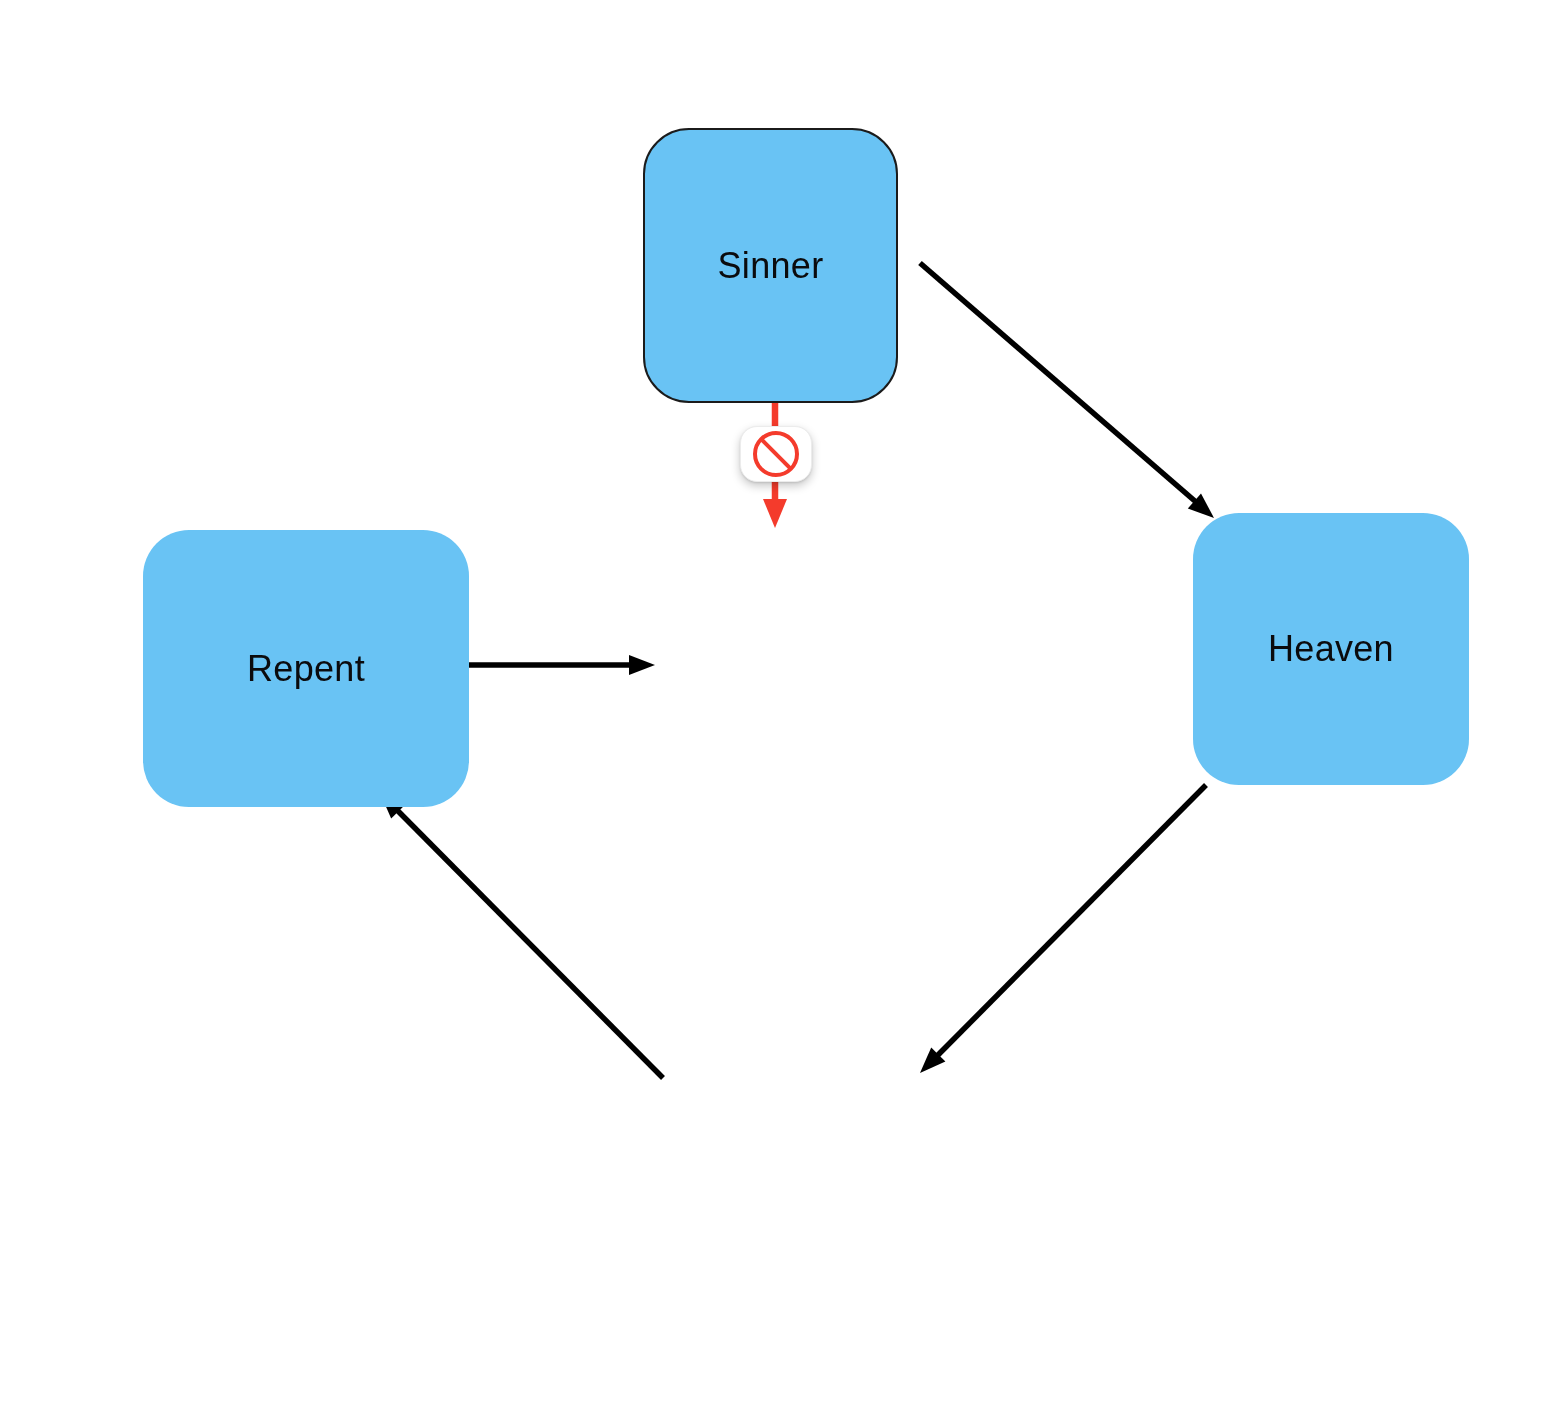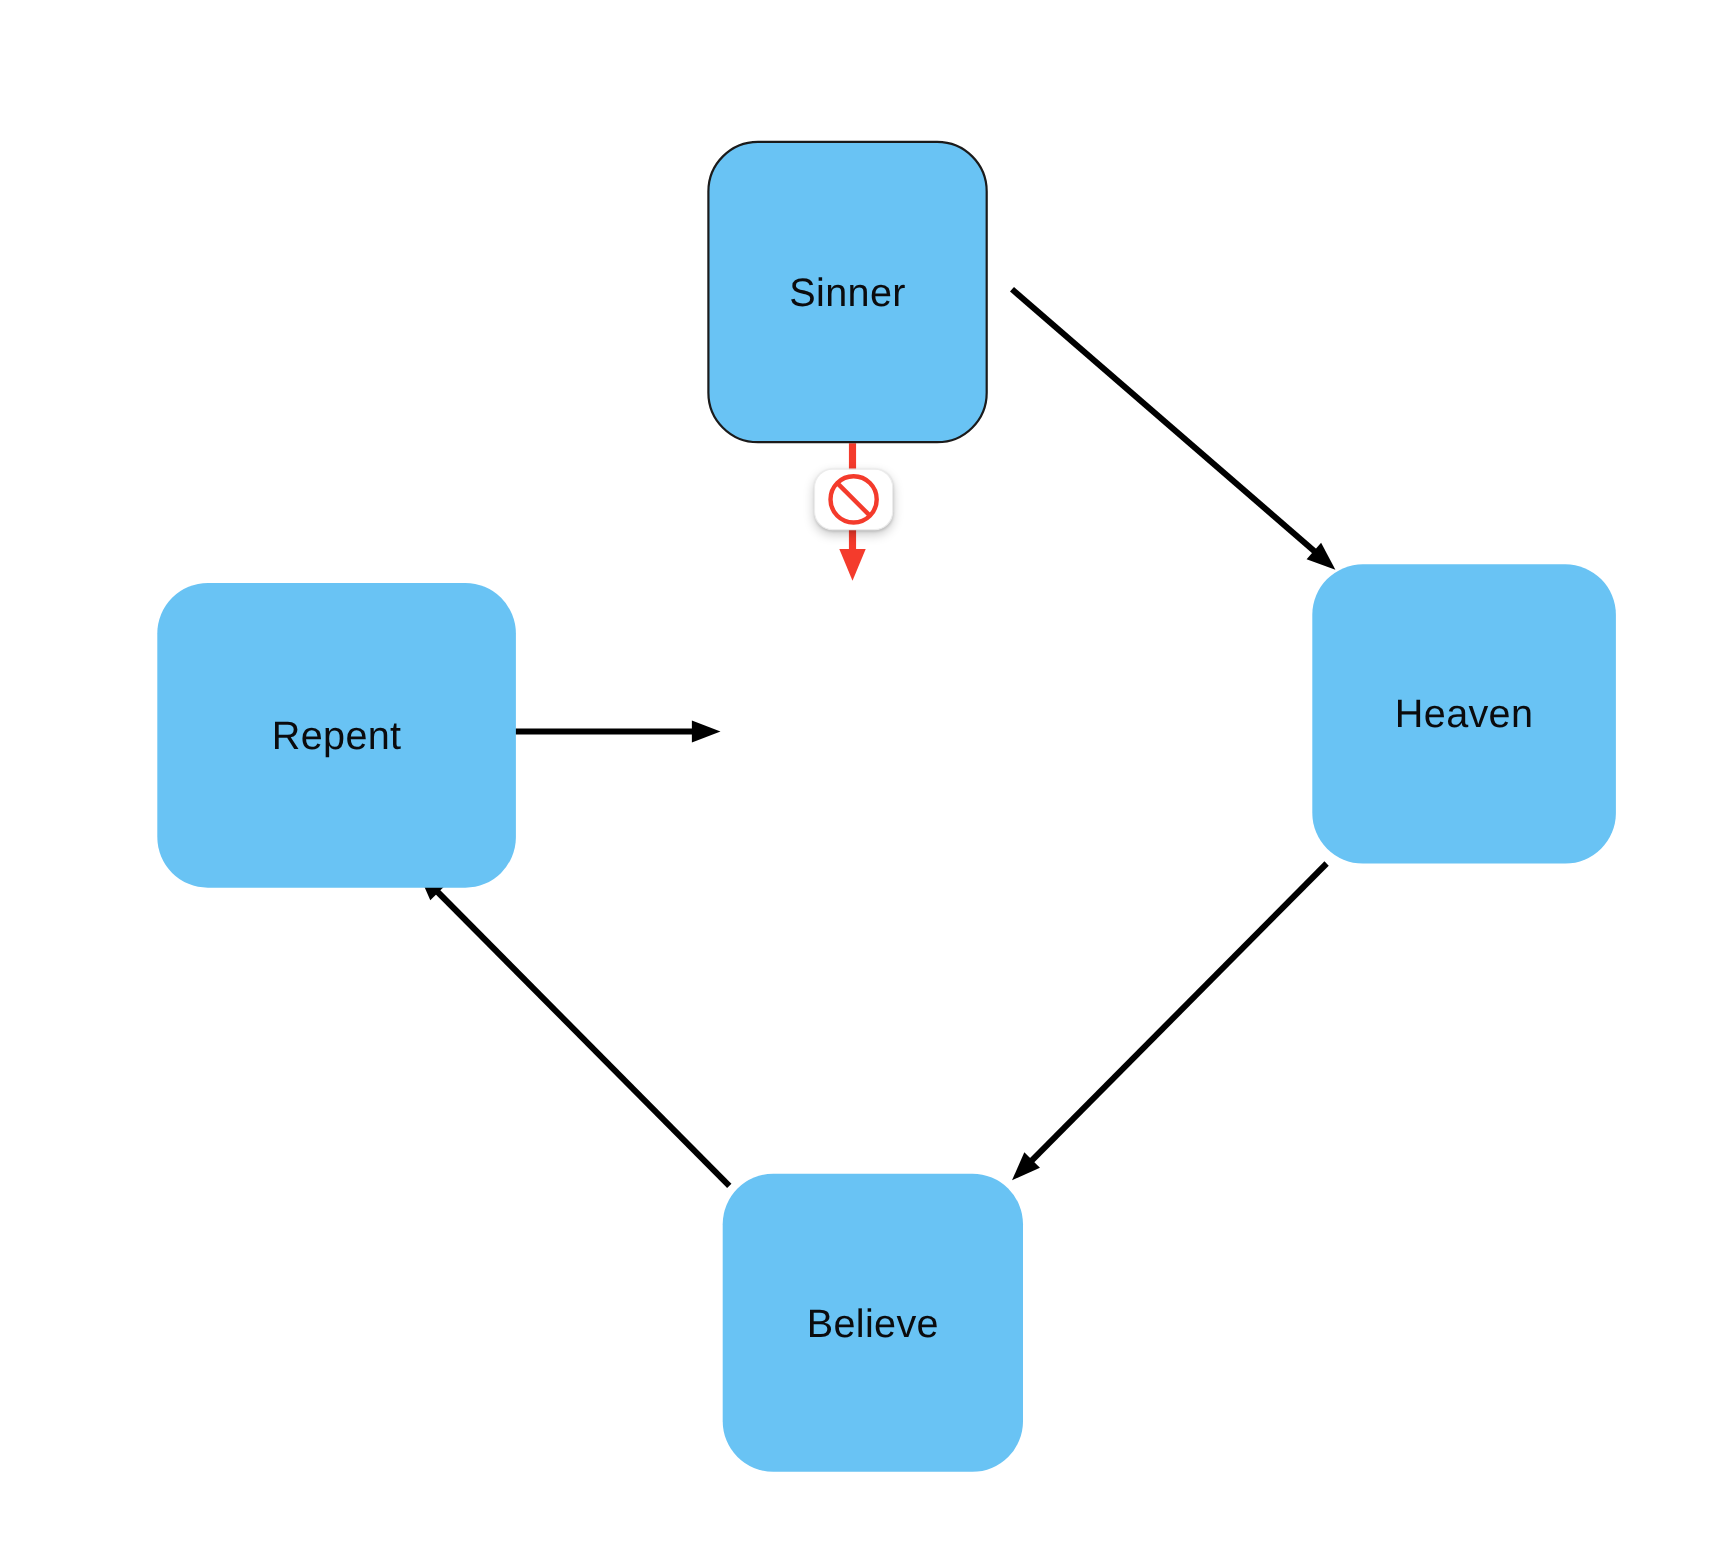--- a/index.html
+++ b/index.html
@@ -98,23 +98,20 @@
 
   <div class="node node--repent">
     <span class="node-label">Repent</span>
   </div>
 
 
   <div class="node node--redeem">
     <span class="node-label">Heaven</span>
   </div>
 
-  <div class="node node--believe">
-    <span class="node-label">Believe</span>
-  </div>
 
   <div class="no-entry-badge">
     <svg width="52" height="52" viewBox="0 0 52 52" xmlns="http://www.w3.org/2000/svg">
       <circle cx="26" cy="26" r="21" fill="none" stroke-width="4" stroke="#f43b2c"></circle>
       <line x1="11.2" y1="11.2" x2="40.8" y2="40.8" stroke-width="4" stroke="#f43b2c"></line>
     </svg>
   </div>
 
 </div>
 

